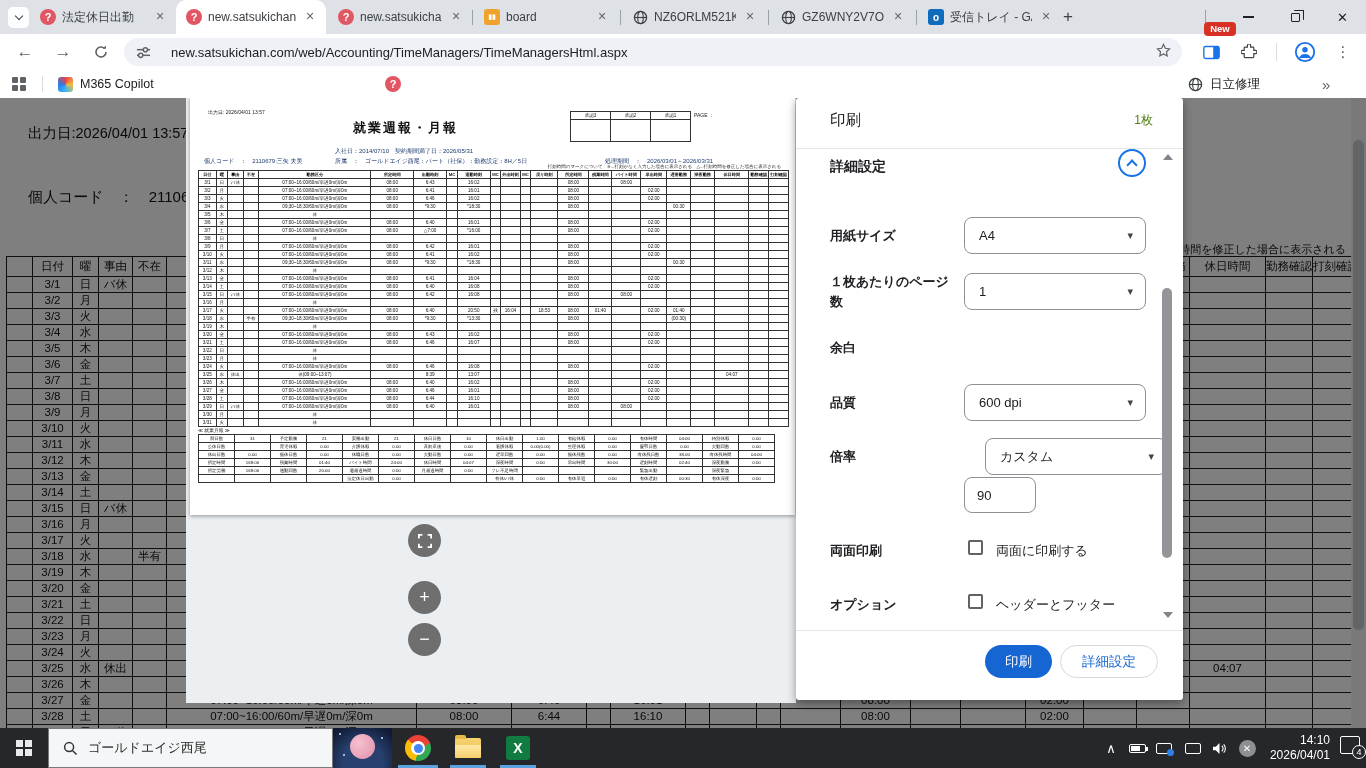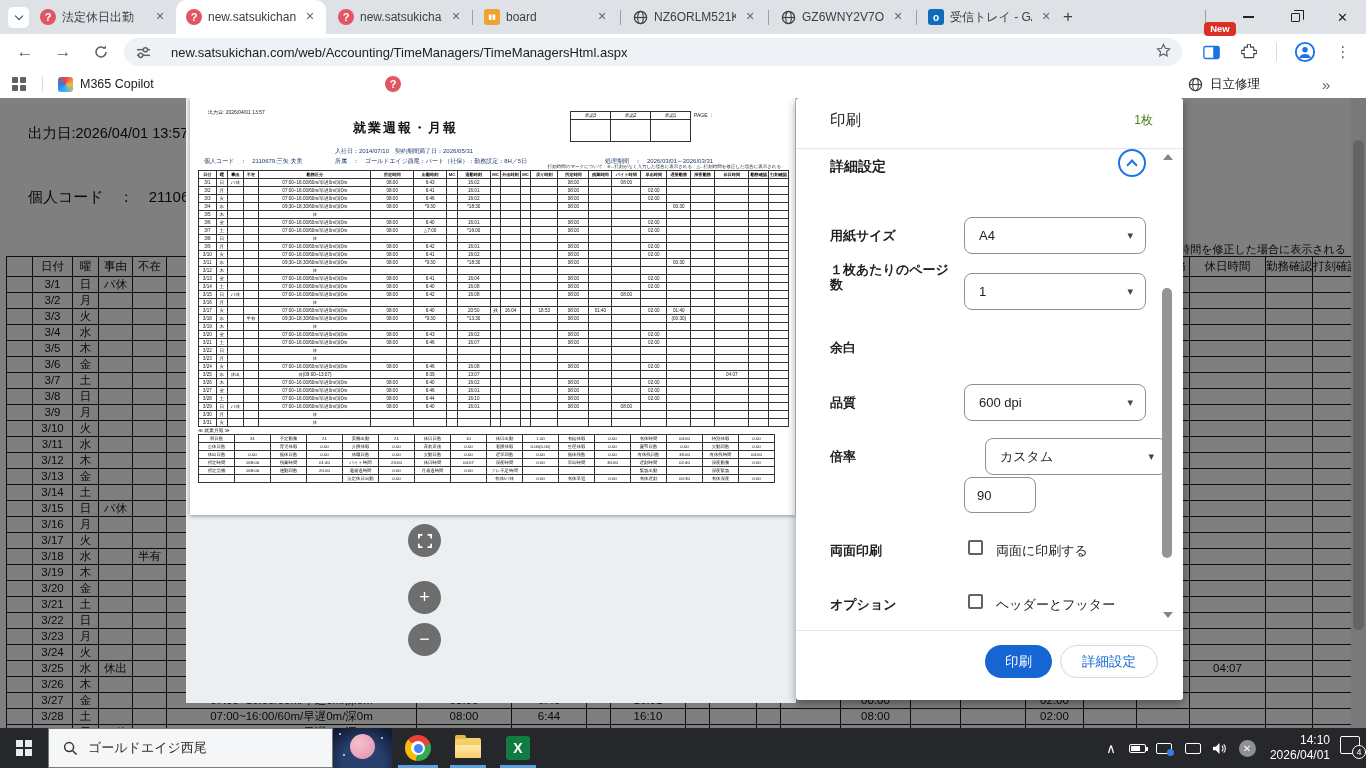--- a/index.html
+++ b/index.html
@@ -2003,21 +2003,21 @@
       <div class="dlg-label" style="top:60px;font-size:14px;">詳細設定</div>
       <div class="collapse">
           <span class="chev-up"></span>
         </div>
 
       <div class="dlg-label" style="top:129px;">用紙サイズ</div>
       <div class="dd" style="top:119px;">
           <span>A4</span>
         </div>
 
-      <div class="dlg-label" style="top:164px;width:128px;line-height:15px;">１枚あたりのページ数</div>
+      <div class="dlg-label" style="top:174px;width:128px;line-height:20px;">１枚あたりのページ数</div>
       <div class="dd" style="top:175px;">
           <span>1</span>
         </div>
 
       <div class="dlg-label" style="top:241px;">余白</div>
 
       <div class="dlg-label" style="top:296px;">品質</div>
       <div class="dd" style="top:286px;">
           <span>600 dpi</span>
         </div>

